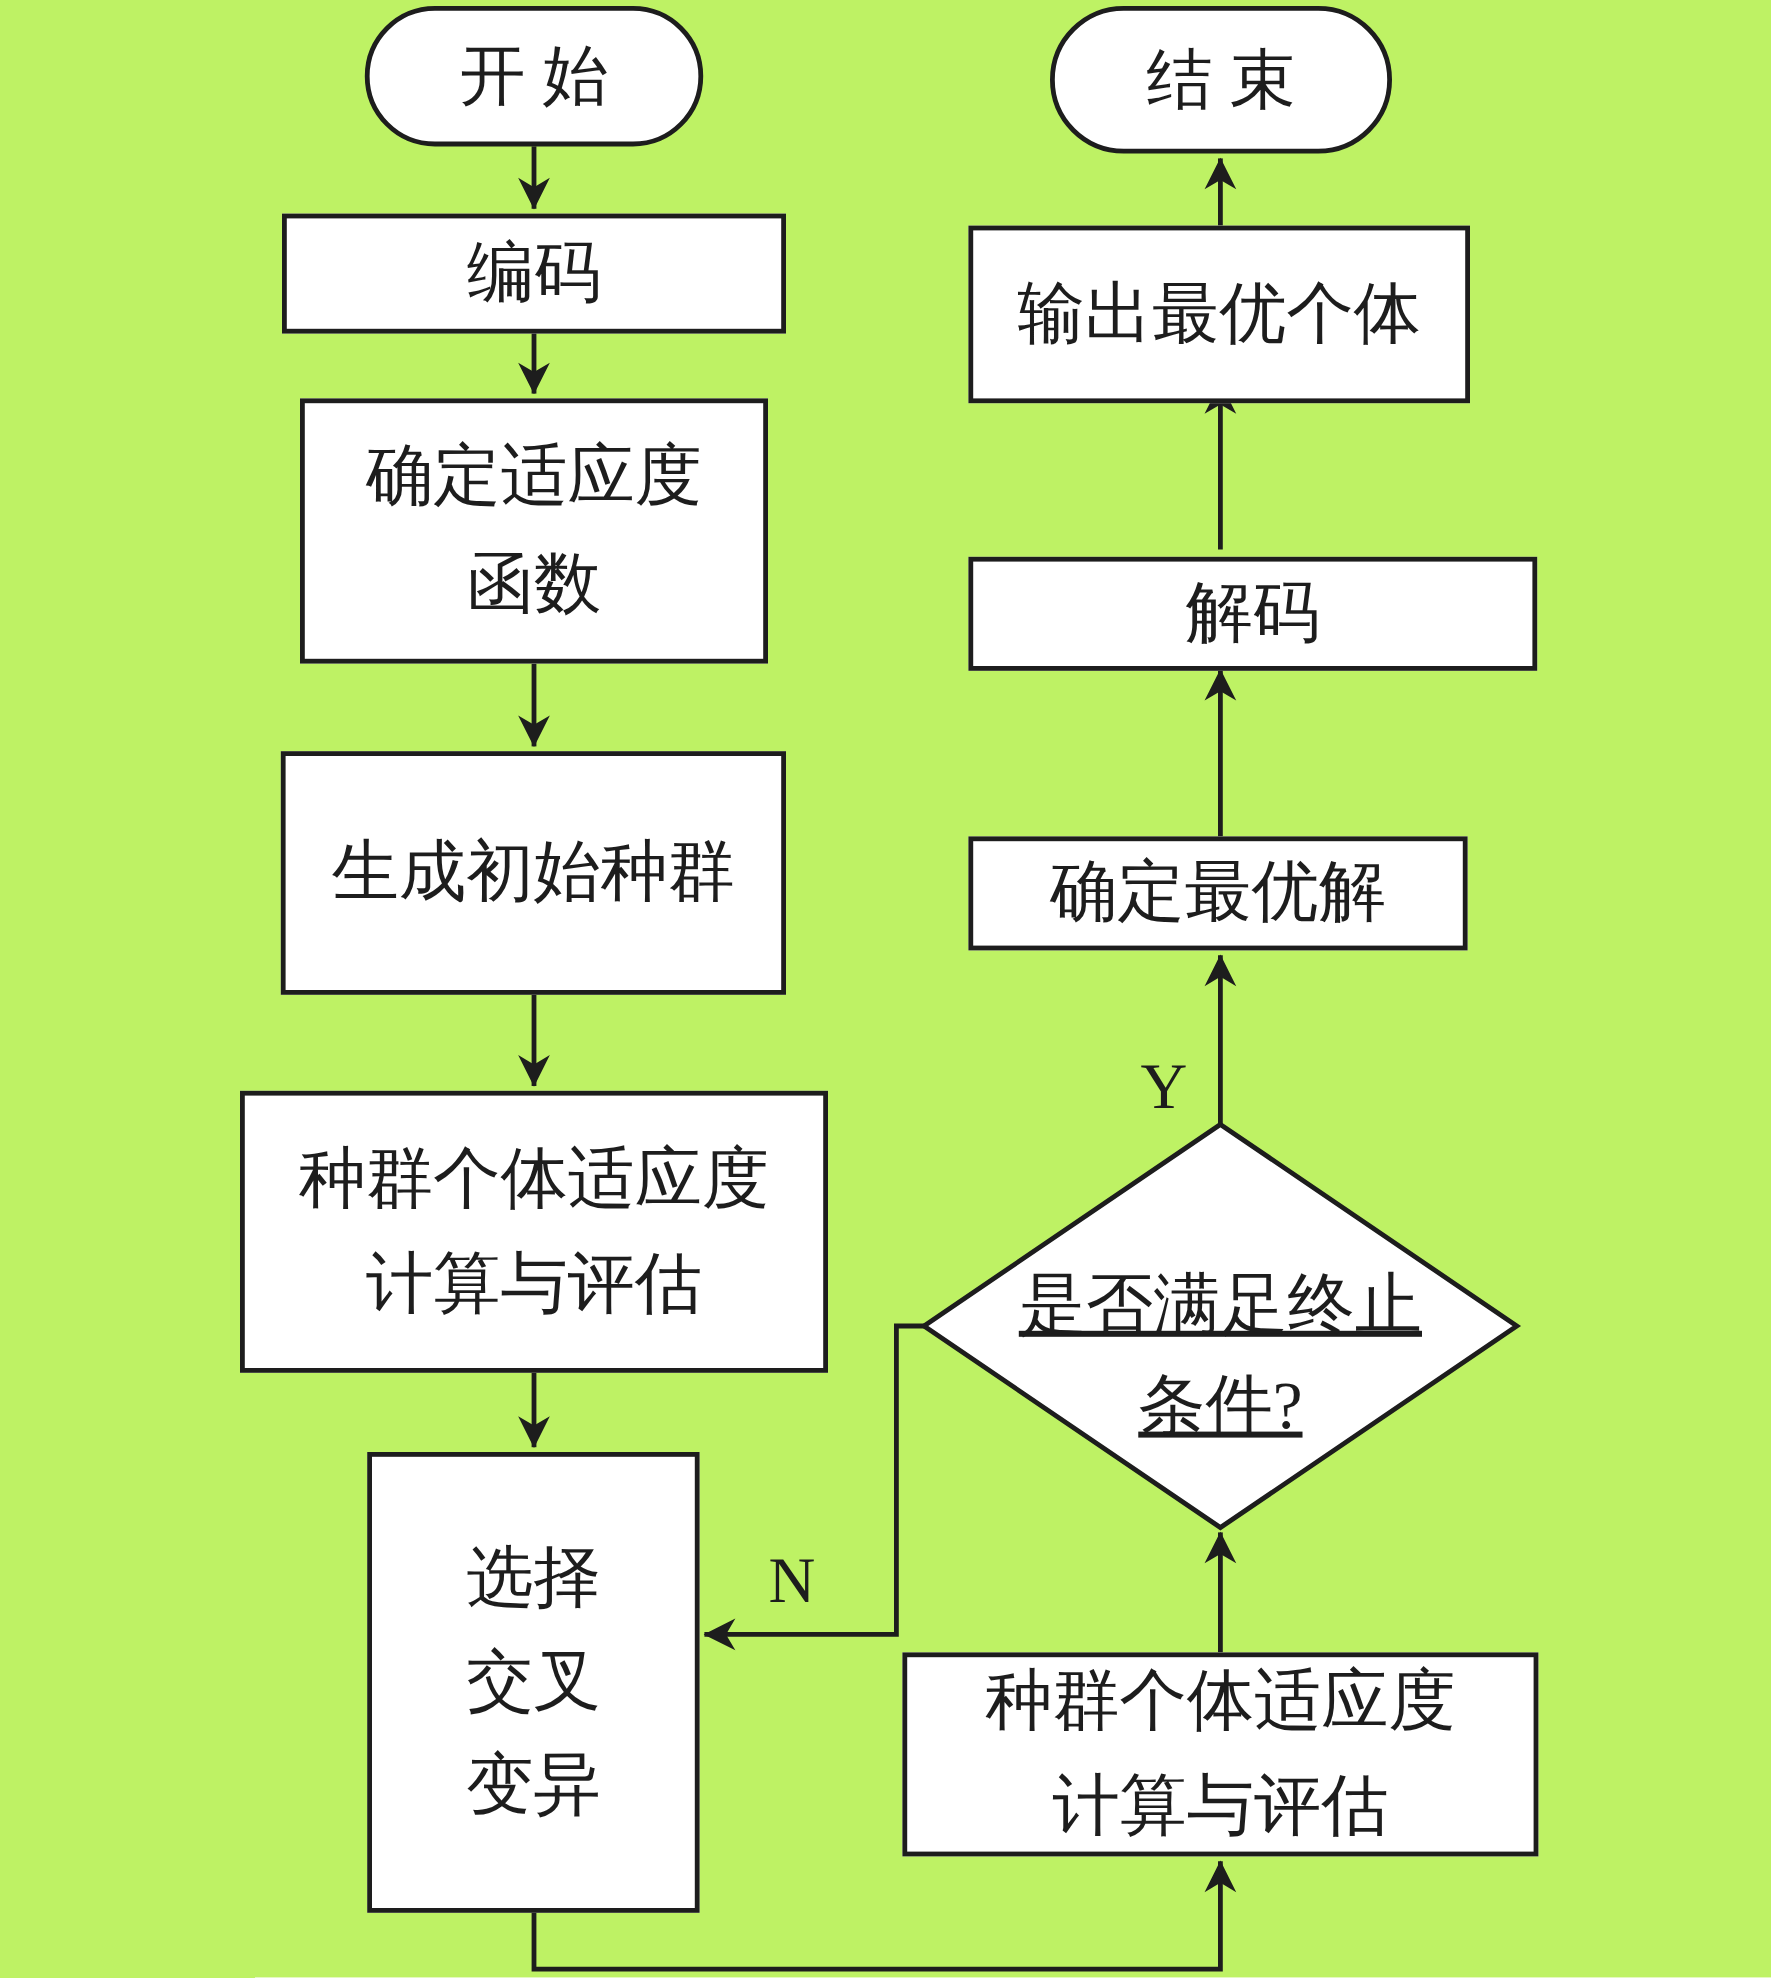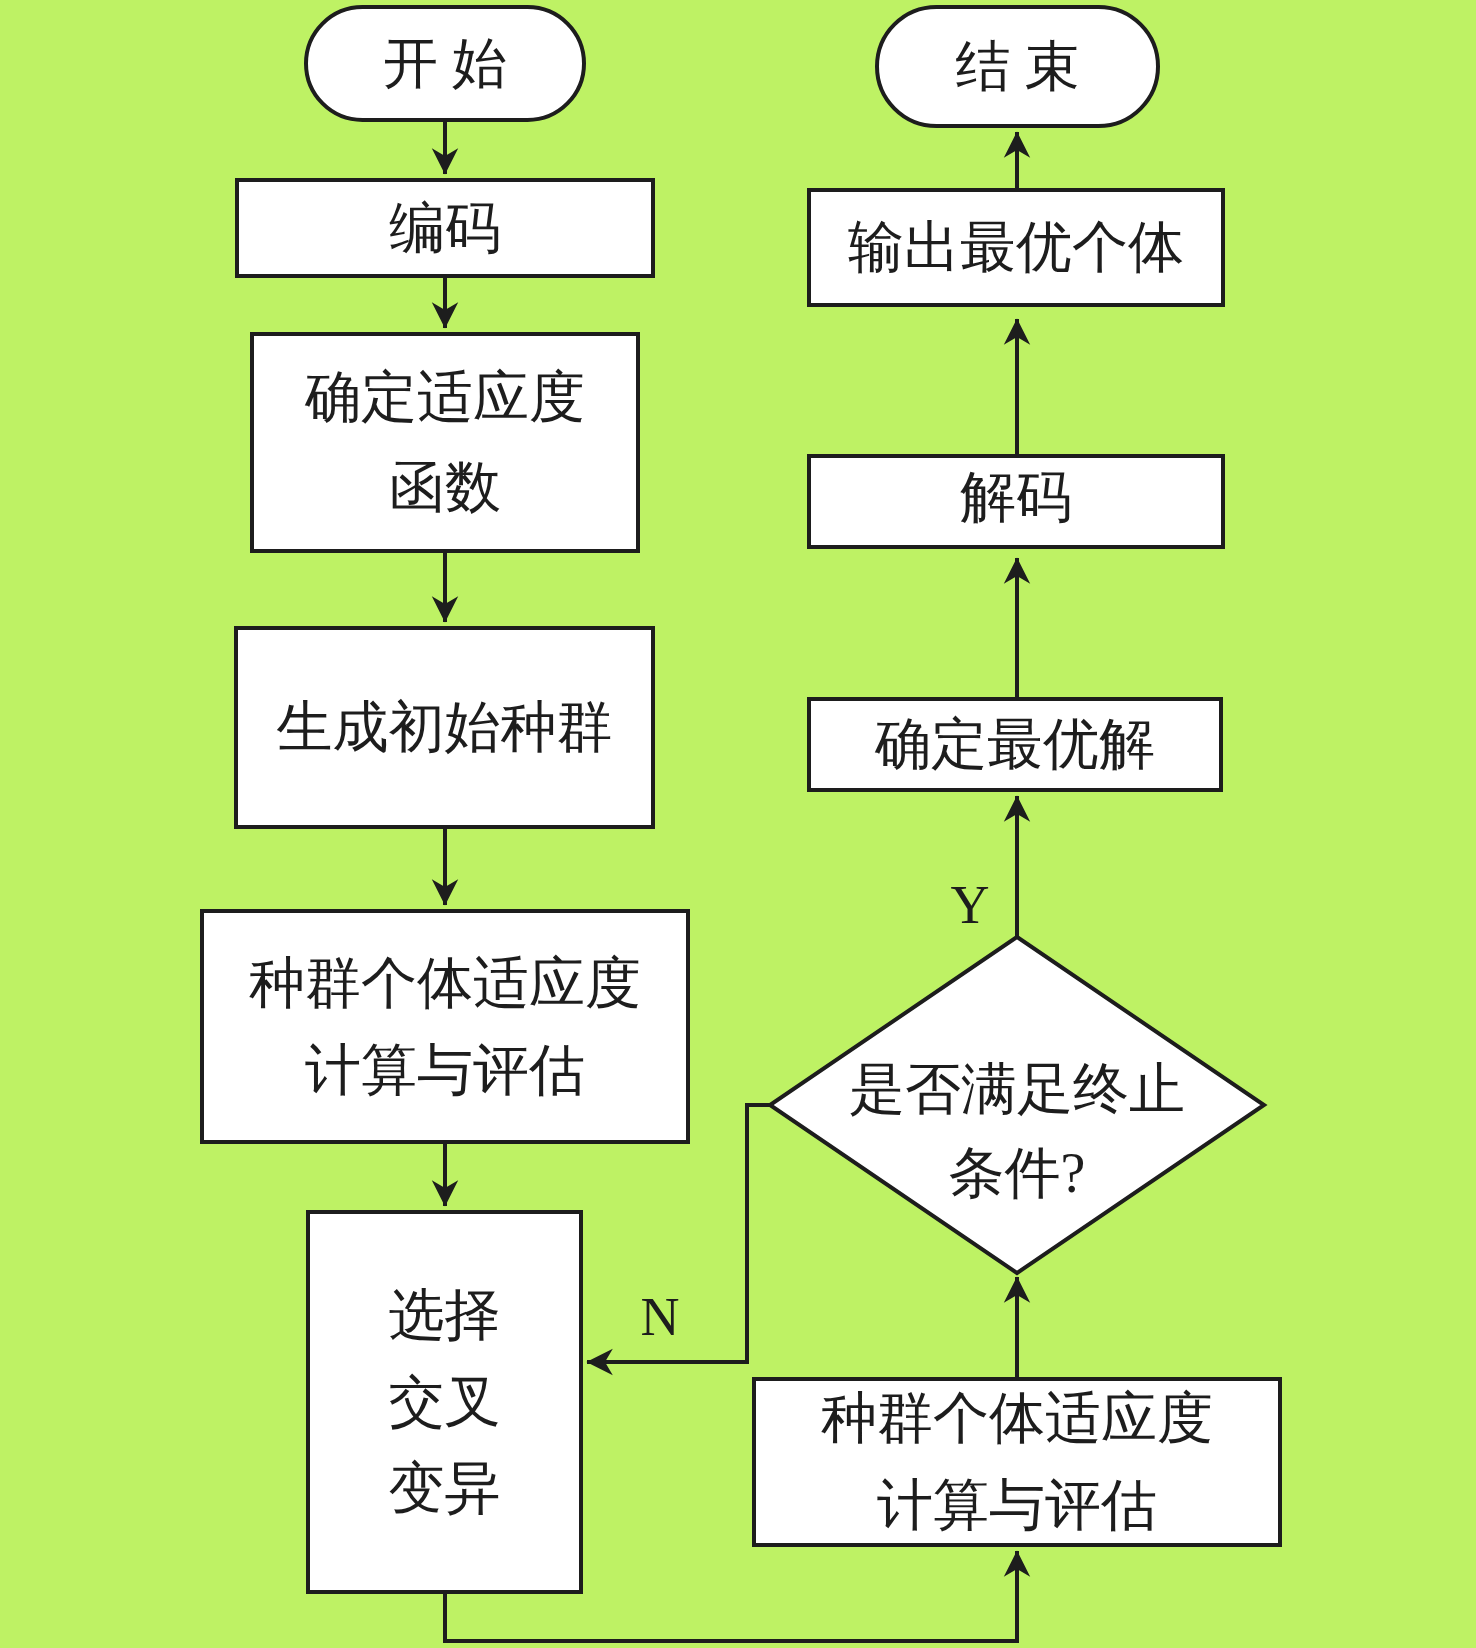--- a/index.html
+++ b/index.html
@@ -41,26 +41,27 @@
     border-radius: 70px;
     font-size: 55px;
     letter-spacing: 14px;
     text-indent: 14px;
   }
   .diamond-label {
     position: absolute;
     display: flex;
     flex-direction: column;
     align-items: center;
-    justify-content: flex-end;
+    justify-content: center;
     text-align: center;
     font-size: 56px;
     line-height: 1.5;
     z-index: 2;
     white-space: nowrap;
+    text-decoration: underline;
   }
   .edge-label {
     position: absolute;
     display: flex;
     align-items: center;
     justify-content: center;
     font-size: 54px;
     z-index: 2;
   }
 </style>
@@ -118,25 +119,25 @@
   <div class="node" style="left:306px; top:1210px; width:277px; height:384px;">
     <div>选择</div>
     <div>交叉</div>
     <div>变异</div>
   </div>
 
   <div class="node pill" style="left:875px; top:5px; width:285px; height:123px;">
     <span>结束</span>
   </div>
 
-  <div class="node" style="left:807px; top:188px; width:418px; height:119px;">
+  <div class="node" style="left:807px; top:188px; width:418px; height:148px;">
     <span>输出最优个体</span>
   </div>
 
-  <div class="node" style="left:807px; top:454px; width:418px; height:95px;font-family:Liberation Mono, monospace;">
+  <div class="node" style="left:807px; top:464px; width:474px; height:95px;">
     <span>解码</span>
   </div>
 
   <div class="node" style="left:807px; top:697px; width:416px; height:95px;">
     <span>确定最优解</span>
   </div>
 
   <div class="diamond-label" style="left:800px; top:1045px; width:434px; height:170px;">
     <div>是否满足终止</div>
     <div>条件?</div>

